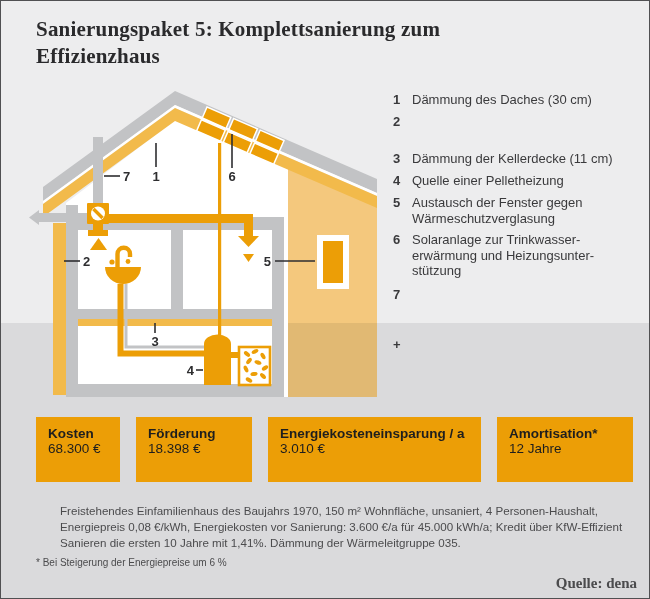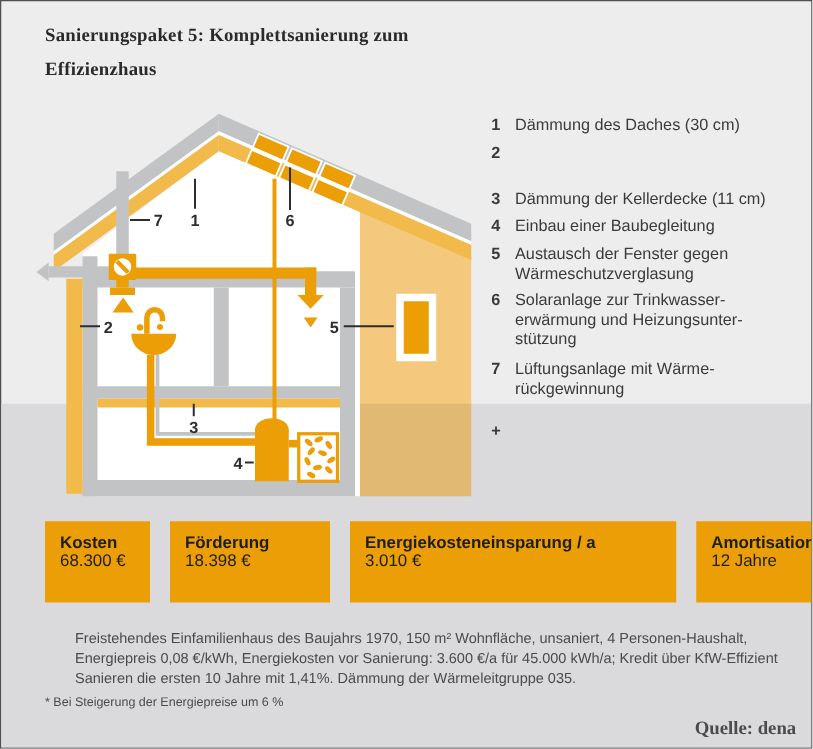--- a/index.html
+++ b/index.html
@@ -1,31 +1,31 @@
 <!DOCTYPE html>
 <html style="--accent-orange: #EC9E06; --gold: #F2BA4B; --facade-tan: #F4C87D; --structure-gray: #C2C3C5; --background-light: #EDEDEE; --background-band: #DADADC; --text-dark: #2A2A2C; --text-gray: #4B4B4D;"><head>
 <meta charset="utf-8">
 <style>
   html,body{margin:0;padding:0;background:#fff;}
   .page{position:relative;width:650px;height:599px;background:var(--background-light,#EDEDEE);
         border:1px solid #505052;box-sizing:border-box;overflow:hidden;
         font-family:"Liberation Sans",sans-serif;}
   .band{position:absolute;left:0;top:322px;right:0;bottom:0;background:var(--background-band,#DADADC);}
   .title{position:absolute;left:35px;top:15px;margin:0;font-family:"Liberation Serif",serif;
-         font-size:15px;line-height:27px;font-weight:700;color:var(--text-dark,#2A2A2C);
+         font-size:21px;line-height:27px;font-weight:700;color:var(--text-dark,#2A2A2C);
          white-space:pre-line;letter-spacing:.2px;}
   .house{position:absolute;left:20px;top:86px;}
   .legend{position:absolute;left:392px;top:0;width:248px;height:420px;}
   .li{position:absolute;display:flex;color:#3A3A3C;font-size:13px;line-height:15.5px;}
   .li .num{width:19px;font-weight:700;flex:none;}
   .li .txt{white-space:pre-line;}
   .table{position:absolute;left:35px;top:416px;display:flex;gap:16px;}
   .cell{background:var(--accent-orange,#EC9E06);height:65px;box-sizing:border-box;
         padding:9px 0 0 12px;color:#1E1E1E;}
-  .c1{width:84px}.c2{width:128px}.c3{width:261px}.c4{width:136px}
+  .c1{width:84px}.c2{width:116px}.c3{width:213px}.c4{width:136px}
   .cl{font-weight:700;font-size:13.5px;}
   .cv{font-size:13.5px;margin-top:0;}
   .desc{position:absolute;left:35px;top:502px;width:585px;font-size:11.6px;line-height:15.8px;
         color:var(--text-gray,#4B4B4D);white-space:pre-line;margin-left:24px;}
   .note{position:absolute;left:35px;top:556px;font-size:10px;color:var(--text-gray,#4B4B4D);}
   .source{position:absolute;right:12px;top:574px;font-family:Liberation Serif, serif;
           font-weight:700;font-size:15px;color:var(--text-gray,#4B4B4D);}
   
   .f-or{fill:var(--accent-orange,#EC9E06)} .f-gold{fill:var(--gold,#F2BA4B)}
   .f-gray{fill:var(--structure-gray,#C2C3C5)} .f-white{fill:#ffffff}
@@ -171,37 +171,35 @@
       </div>
     <div class="li" style="top:113px">
         <span class="num">2</span>
       </div>
     <div class="li" style="top:150px">
         <span class="num">3</span>
         <span class="txt">Dämmung der Kellerdecke (11 cm)</span>
       </div>
     <div class="li" style="top:172px">
         <span class="num">4</span>
-        <span class="txt">Einbau einer Baubegleitung</span>
+        <span class="txt">Quelle einer Pelletheizung</span>
       </div>
     <div class="li" style="top:194px">
         <span class="num">5</span>
         <span class="txt">Austausch der Fenster gegen
 Wärmeschutzverglasung</span>
       </div>
     <div class="li" style="top:231px">
         <span class="num">6</span>
         <span class="txt">Solaranlage zur Trinkwasser-
 erwärmung und Heizungsunter-
 stützung</span>
       </div>
     <div class="li" style="top:286px">
         <span class="num">7</span>
-        <span class="txt">Lüftungsanlage mit Wärme-
-rückgewinnung</span>
       </div>
     <div class="li" style="top:336px">
         <span class="num">+</span>
       </div>
   </div>
 
   <div class="table">
     <div class="cell c1">
       <div class="cl">Kosten</div>
       <div class="cv">68.300 €</div>

